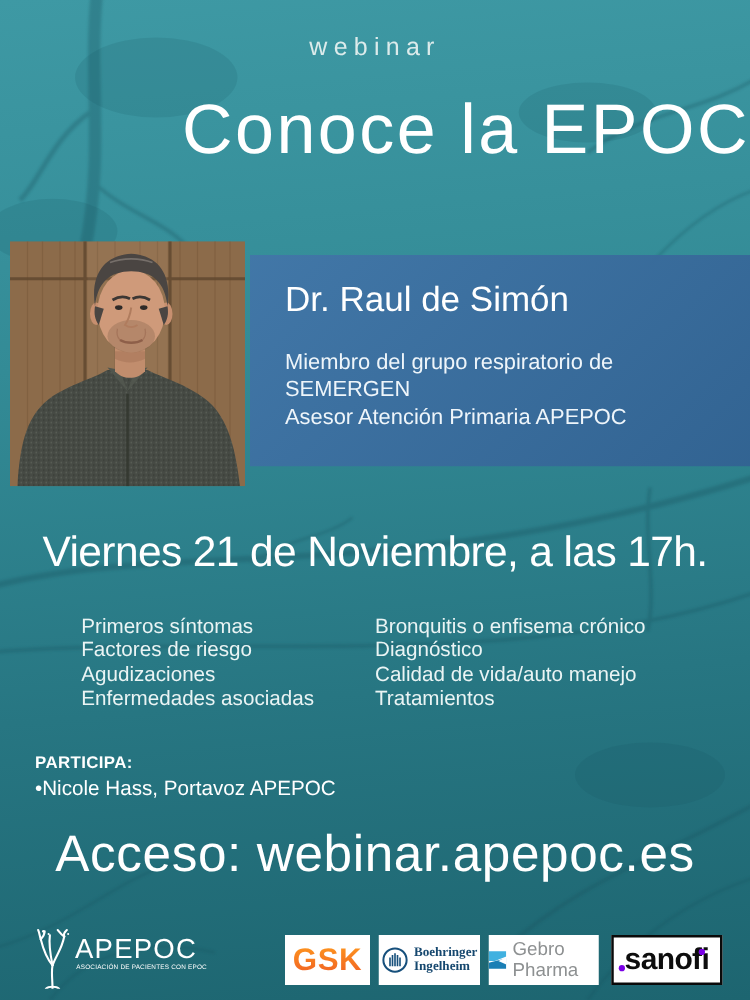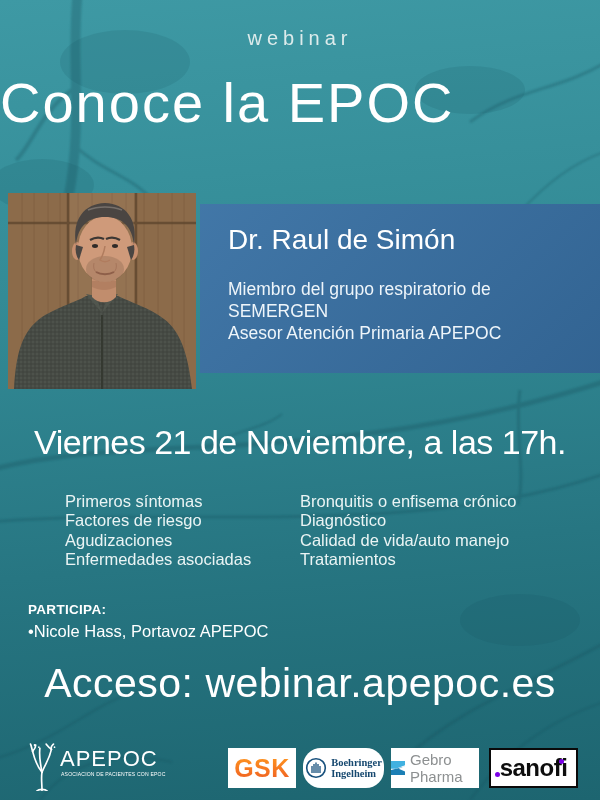--- a/index.html
+++ b/index.html
@@ -7,21 +7,21 @@
   .poster {
     position:relative; width:600px; height:800px; overflow:hidden;
     font-family:"Liberation Sans","DejaVu Sans",sans-serif;
     background:linear-gradient(175deg,#3e99a4 0%,#338b96 35%,#277682 68%,#1d6570 100%);
   }
   .abs { position:absolute; }
   svg { display:block; }
 
   .eyebrow { top:27px; left:0; right:0; text-align:center; font-size:20px;
     letter-spacing:5px; color:#dcebeb; font-weight:400; }
-  .title { top:70px; left:0; right:0; text-align:left; font-size:56px;
+  .title { top:70px; left:0; right:0; text-align:right; font-size:56px;
     letter-spacing:2px; color:#ffffff; font-weight:400; }
 
   .photo { left:8px; top:193px; width:188px; height:196px; }
 
   .panel { left:200px; top:204px; width:407px; height:169px;
     background:linear-gradient(135deg,rgba(66,118,168,0.96),rgba(50,98,146,0.96)); }
   .panel-name { left:28px; top:20px; font-size:28px; color:#ffffff; }
   .panel-roles { left:28px; top:74px; font-size:17.5px; line-height:22px; color:#eef5fa; }
 
   .date { top:423px; left:0; right:0; text-align:center; font-size:34px;
@@ -41,21 +41,21 @@
 
   
   .apepoc { left:26px; top:741px; width:160px; height:52px; color:#ffffff; }
   .apepoc-name { left:34px; top:5px; font-size:22px; letter-spacing:1px; }
   .apepoc-tagline { left:35px; top:31px; font-size:6px; letter-spacing:0.2px;
     white-space:nowrap; transform:scale(0.85); transform-origin:left top; }
 
   .sponsor { top:748px; height:40px; background:#ffffff; display:flex;
     align-items:center; justify-content:center; }
   .sp-gsk   { left:228px; width:68px; }
-  .sp-boe   { left:303px; width:81px; gap:4px;border-radius:18px; }
+  .sp-boe   { left:303px; width:81px; gap:4px; }
   .sp-gebro { left:391px; width:88px; gap:5px; }
   .sp-sanofi{ left:489px; width:89px; border:2px solid #0a0a0a; }
 
   .gsk-text { font-size:25px; font-weight:800; letter-spacing:0.5px;
     background:linear-gradient(180deg,#ff9a1e,#ee5a24);
     -webkit-background-clip:text; background-clip:text; color:transparent; }
   .boe-text { font-family:"Liberation Serif",serif; font-size:10.5px; font-weight:600;
     color:#16486f; line-height:11px; }
   .gebro-text { font-size:15px; color:#8d9091; }
   .sanofi-wrap { position:relative; padding:0 4px; }

